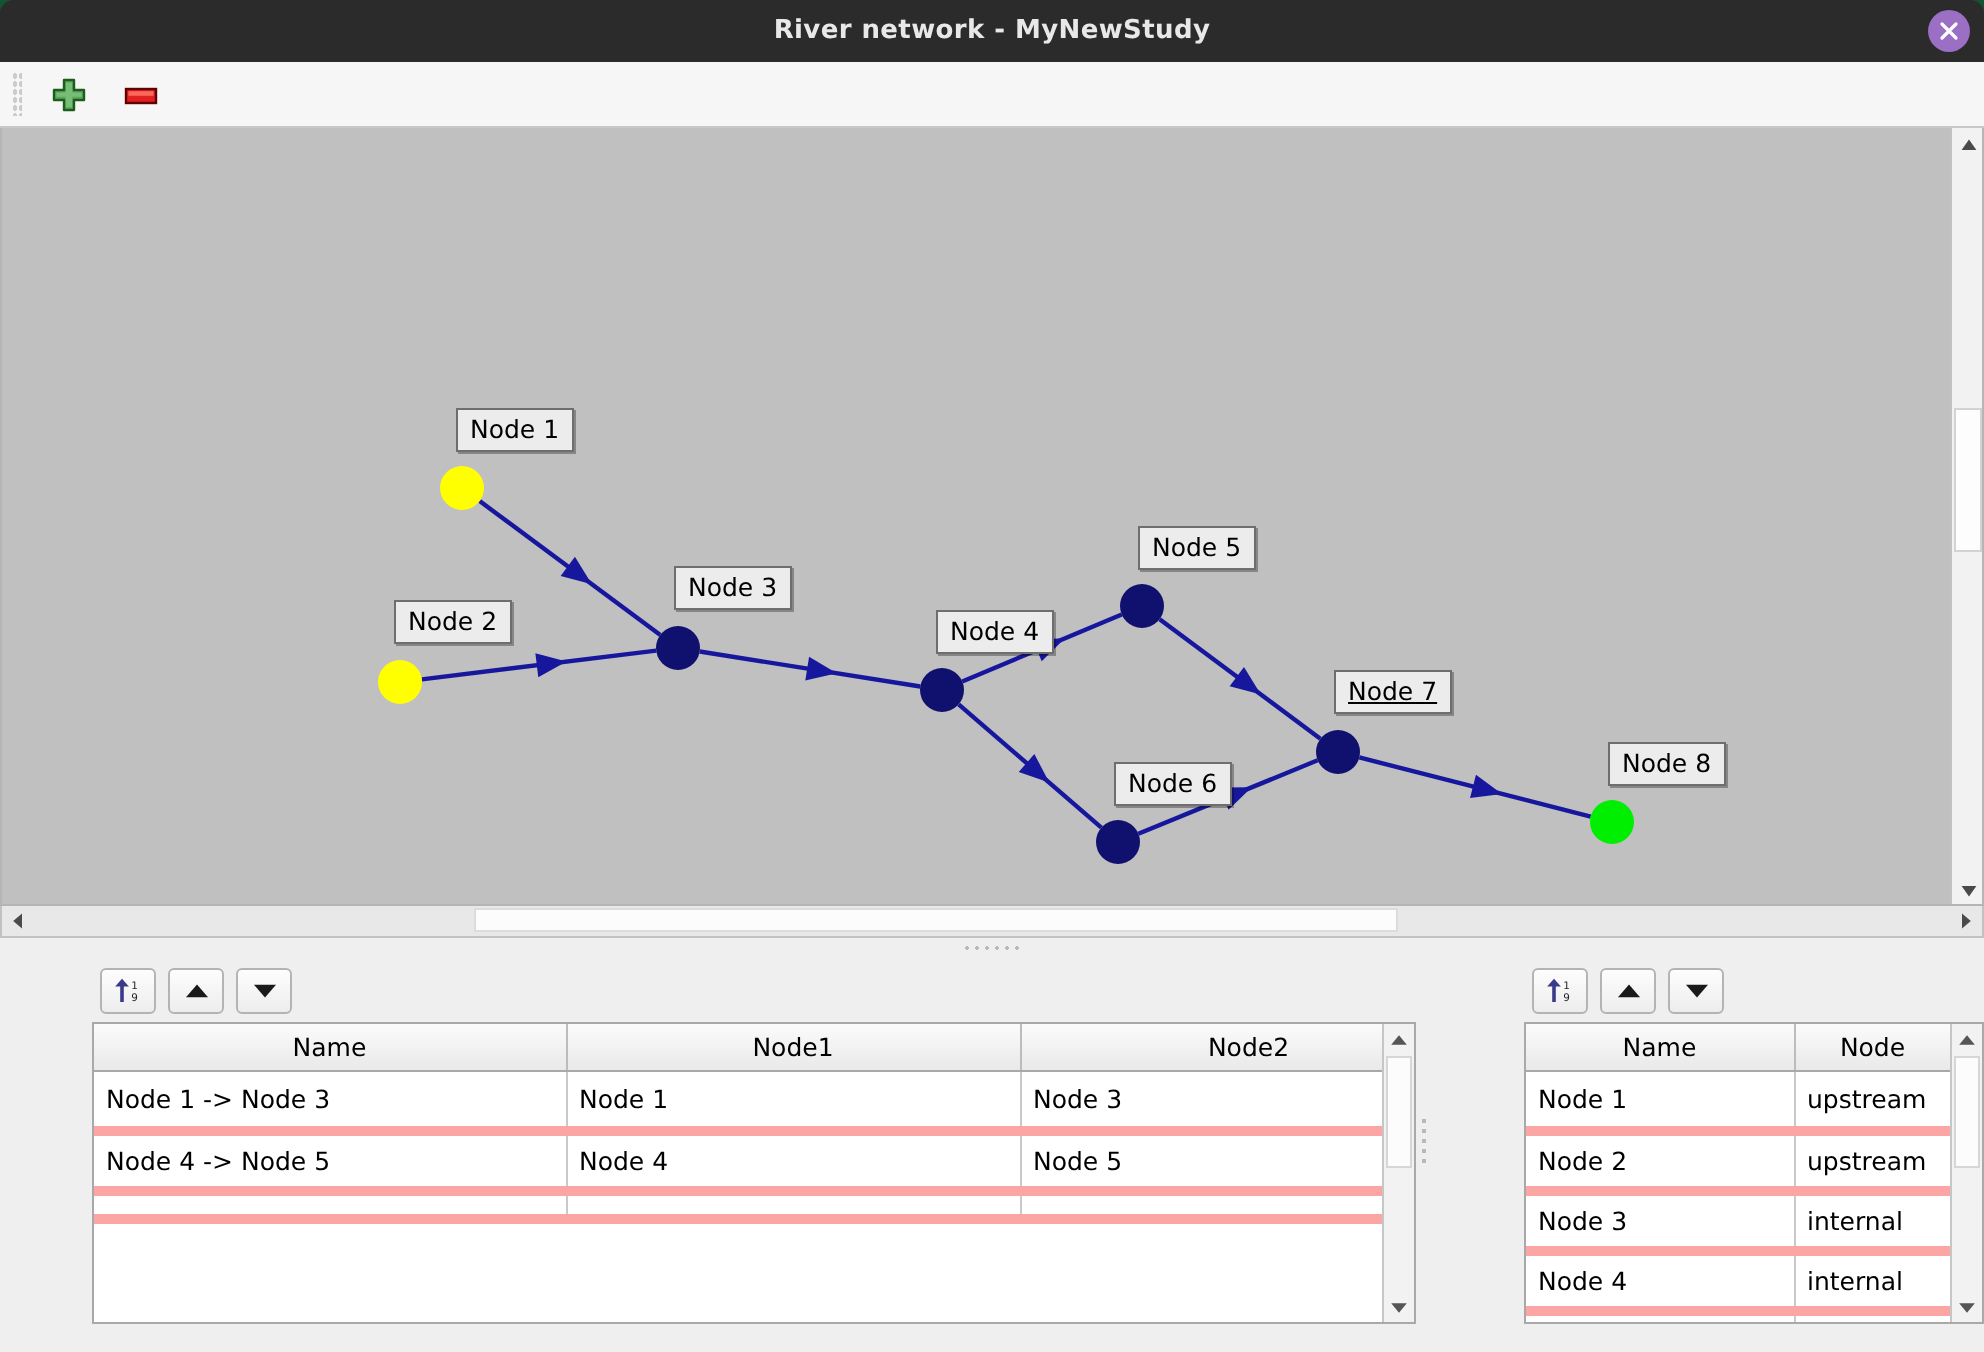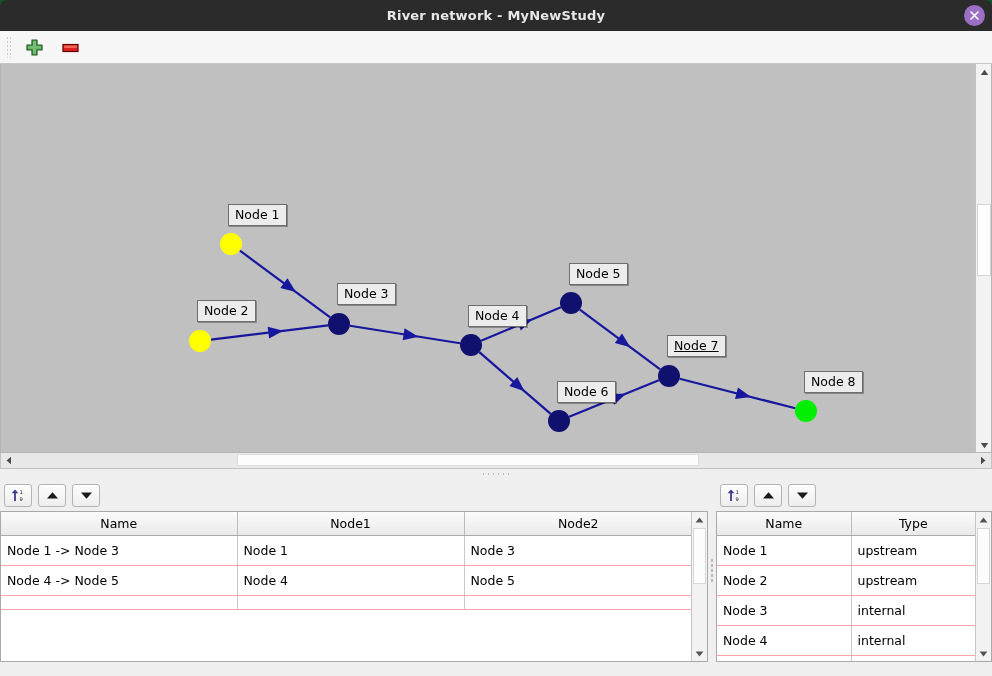--- a/index.html
+++ b/index.html
@@ -158,20 +158,21 @@
   #bottom {
     flex: 1 1 auto;
     display: flex;
     min-height: 0;
     background: #efefef;
   }
   .table-pane {
     display: flex; flex-direction: column;
     min-width: 0;
     background: #efefef;
+    padding-left: 46px;
   }
   #left-pane { flex: 0 0 708px; }
   #pane-splitter {
     flex: 0 0 8px;
     display: flex; align-items: center; justify-content: center;
     cursor: ew-resize;
     background: #efefef;
   }
   #pane-splitter .dots {
     width: 4px; height: 26px;
@@ -218,21 +219,21 @@
     border-bottom: 1px solid #a9a9a9;
     height: 23px;
     font-weight: normal;
     color: #000;
     text-align: center;
     font-size: 12.5px;
   }
   table.grid th:last-child { border-right: none; margin-top: 21px; }
   table.grid td {
     border-right: 1px solid #c9c9c9;
-    border-bottom: 1px solid #fca5a5;
+    border-bottom: 5px solid #fca5a5;
     height: 30px;
     padding: 0 6px;
     color: #000;
     background: #fff;
     white-space: nowrap;
     overflow: hidden;
   }
   table.grid td:last-child { border-right: none; }
   table.grid tr.filler td { height: 14px; }
 
@@ -476,21 +477,21 @@
       <div class="table-wrap">
         <div class="table-scrollarea">
           <table class="grid" id="nodes-table">
             <colgroup>
                 <col style="width:134px">
                 <col style="width:*">
               </colgroup>
             <thead>
                 <tr>
                   <th>Name</th>
-                  <th>Type</th>
+                  <th>Node</th>
                 </tr>
               </thead>
             <tbody>
                 <tr>
                   <td>Node 1</td>
                   <td>upstream</td>
                 </tr>
                 <tr>
                   <td>Node 2</td>
                   <td>upstream</td>

